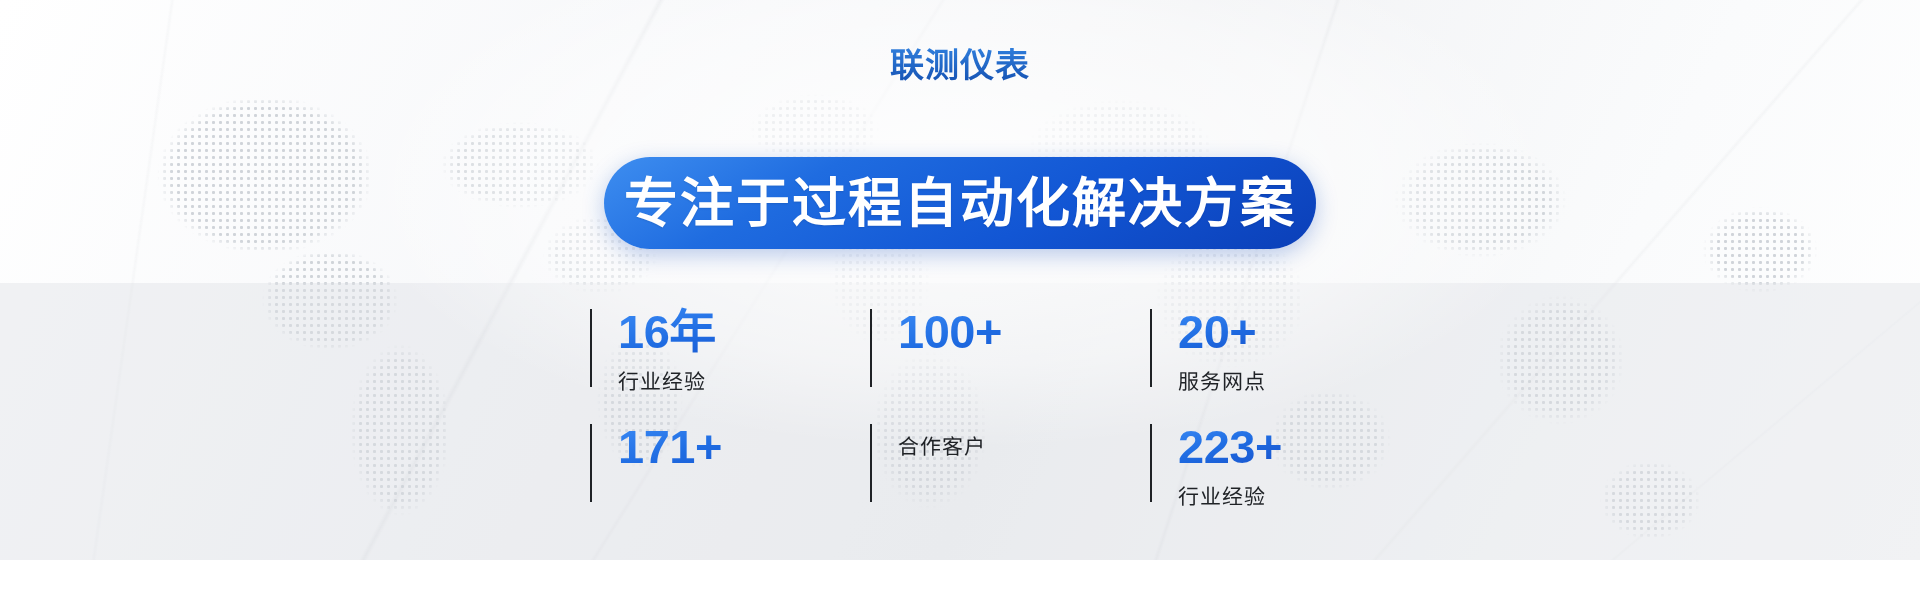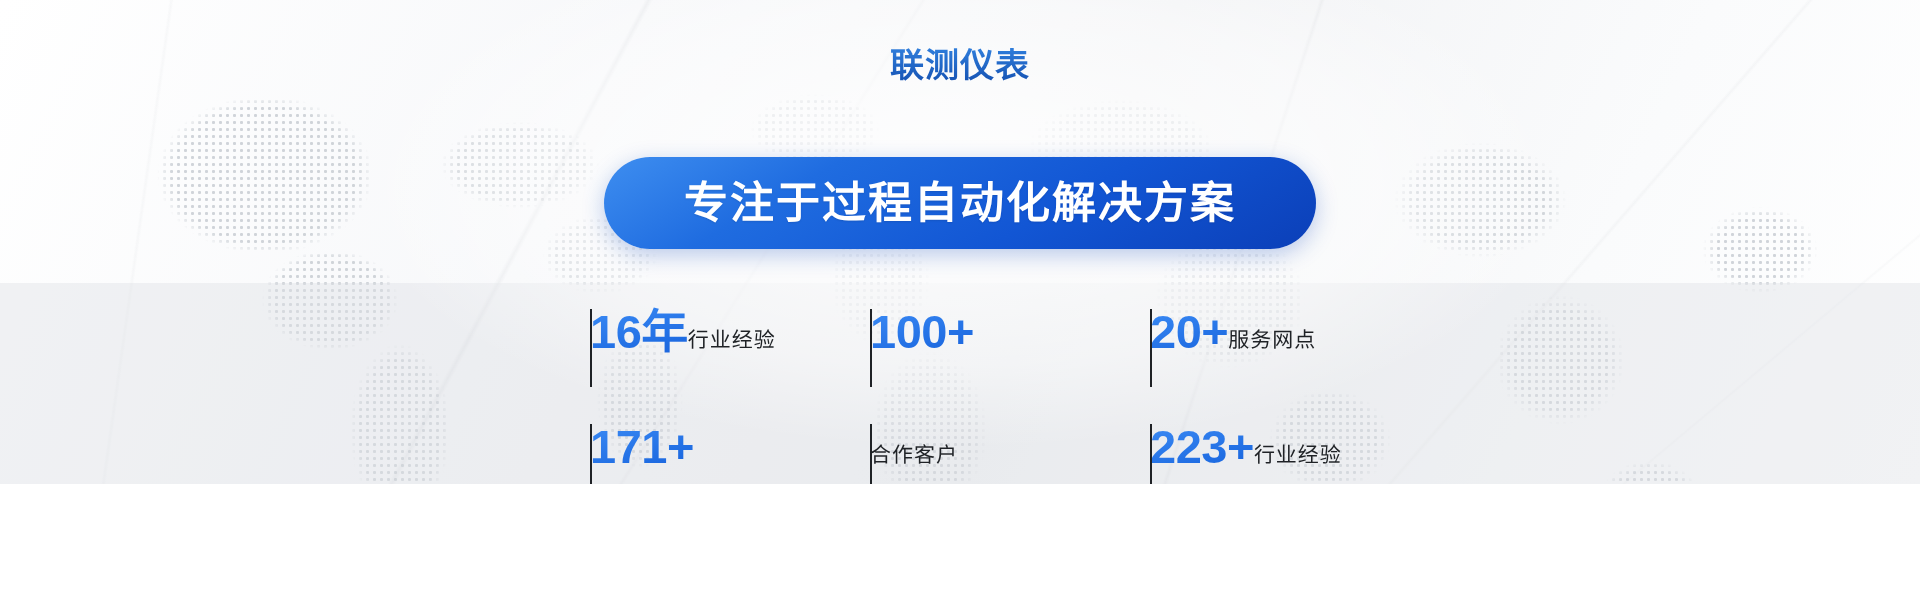--- a/index.html
+++ b/index.html
@@ -8,21 +8,21 @@
     padding: 0;
     background: #ffffff;
   }
   body {
     font-family: "Liberation Sans", "DejaVu Sans", sans-serif;
   }
 
   #banner {
     position: relative;
     width: 1920px;
-    height: 484px;
+    height: 560px;
     overflow: hidden;
     background: #fafbfc;
   }
 
   
   .bg-base {
     position: absolute;
     inset: 0;
     background:
       linear-gradient(115deg, #ffffff 0%, #f7f8fa 30%, #f2f3f5 55%, #fafbfc 80%, #ffffff 100%);
@@ -148,21 +148,21 @@
     height: 92px;
     border-radius: 46px;
     background: linear-gradient(150deg, #3e8ef0 0%, #1f6ce0 28%, #1256d4 62%, #0b3fb8 100%);
     box-shadow: 0 6px 22px rgba(14, 72, 186, .28);
     display: flex;
     align-items: center;
     justify-content: center;
   }
   .pill-text {
     font-family: "Liberation Sans", "DejaVu Sans", sans-serif;
-    font-size: 44px;
+    font-size: 54px;
     font-weight: bold;
     color: #ffffff;
     letter-spacing: 2px;
     line-height: 1;
     white-space: nowrap;
     text-shadow: 0 1px 2px rgba(0,0,0,.10);
   }
 
   
   .stats {
@@ -172,23 +172,23 @@
     top: 307px;
     width: 740px;
     display: grid;
     grid-template-columns: 280px 280px 180px;
     grid-template-rows: 115px 115px;
     column-gap: 0;
     row-gap: 0;
   }
   .stat {
     position: relative;
-    padding-left: 0;
+    padding-left: 28px;
     display: flex;
-    flex-direction: row;
+    flex-direction: column;
     justify-content: flex-start;
   }
   .stat .rule {
     position: absolute;
     left: 0;
     top: 2px;
     width: 2px;
     height: 78px;
     background: #1f2226;
   }
@@ -199,21 +199,21 @@
     line-height: 1.06;
     letter-spacing: -.5px;
     white-space: nowrap;
     background: linear-gradient(165deg, #3b8bf5 0%, #1f6ce2 40%, #1445c0 100%);
     -webkit-background-clip: text;
     background-clip: text;
     -webkit-text-fill-color: transparent;
     color: #1b5ed2;
   }
   .stat-label {
-    margin-top: 20px;
+    margin-top: 12px;
     font-family: "Liberation Sans", "DejaVu Sans", sans-serif;
     font-size: 21px;
     font-weight: normal;
     color: #1f2226;
     letter-spacing: 1px;
     line-height: 1.2;
     white-space: nowrap;
   }
 </style>
 </head>

